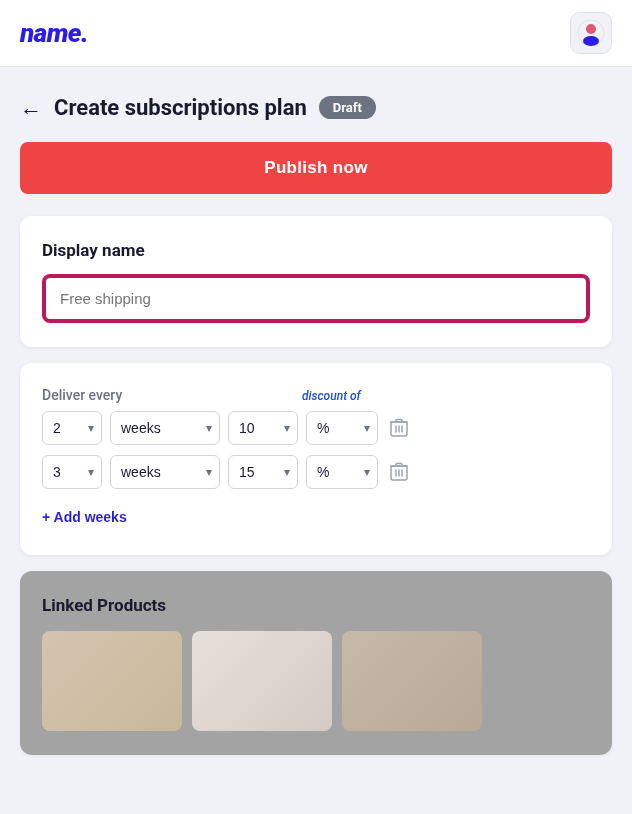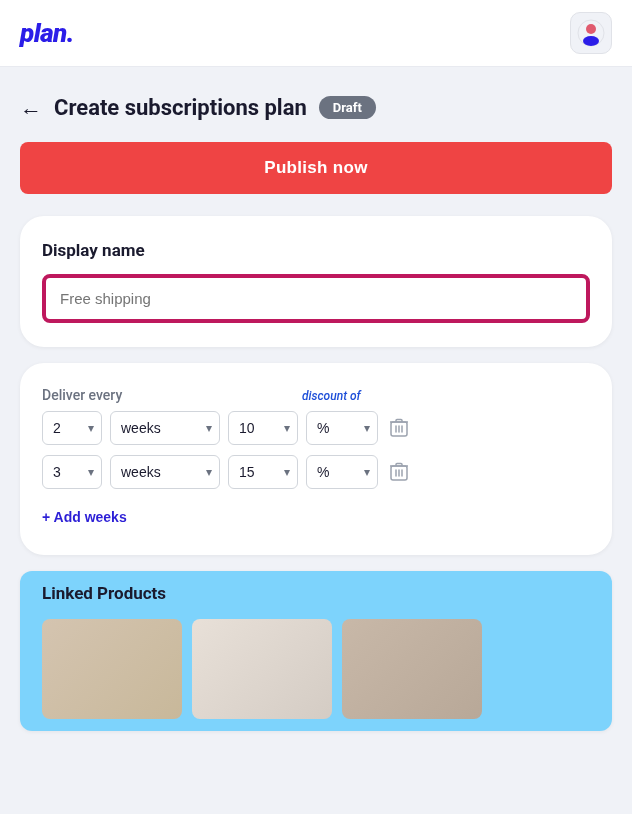--- a/index.html
+++ b/index.html
@@ -78,21 +78,21 @@
       border: none;
       border-radius: 8px;
       cursor: pointer;
       margin-bottom: 22px;
       letter-spacing: 0.3px;
     }
 
     
     .card {
       background: #fff;
-      border-radius: 24px;
+      border-radius: 12px;
       padding: 24px 22px;
       margin-bottom: 16px;
       box-shadow: 0 1px 4px rgba(0,0,0,0.06);
     }
 
     
     .section-title {
       font-size: 17px;
       font-weight: 700;
       color: #1a1a2e;
@@ -191,23 +191,23 @@
       color: #2c1fd6;
       font-size: 14px;
       font-weight: 600;
       cursor: pointer;
       padding: 6px 0;
       margin-top: 4px;
     }
 
     
     .linked-card {
-      background: #7dd3fc;
+      background: #a3a3a3;
       border-radius: 12px;
-      padding: 12px 22px;
+      padding: 24px 22px;
       box-shadow: 0 1px 4px rgba(0,0,0,0.06);
     }
     .linked-title {
       font-size: 17px;
       font-weight: 700;
       color: #1a1a2e;
       margin-bottom: 16px;
     }
     .product-thumbnails {
       display: flex;
@@ -231,21 +231,21 @@
       font-weight: 900;
       color: #2b1de8;
       font-style: italic;
       letter-spacing: -0.5px;
     }
   </style>
 </head>
 <body>
 
 <div class="header">
-  <div class="logo-text">plan.</div>
+  <div class="logo-text">name.</div>
   <button class="avatar-btn">
     <svg class="avatar-icon" viewBox="0 0 28 28" fill="none" xmlns="http://www.w3.org/2000/svg">
       <circle cx="14" cy="14" r="13" fill="#f0f2f7" stroke="#e0e2e8" stroke-width="1"></circle>
       <circle cx="14" cy="10" r="5" fill="#e05a6e"></circle>
       <ellipse cx="14" cy="22" rx="8" ry="5" fill="#2b1de8"></ellipse>
     </svg>
   </button>
 </div>
 
 <div class="page">

